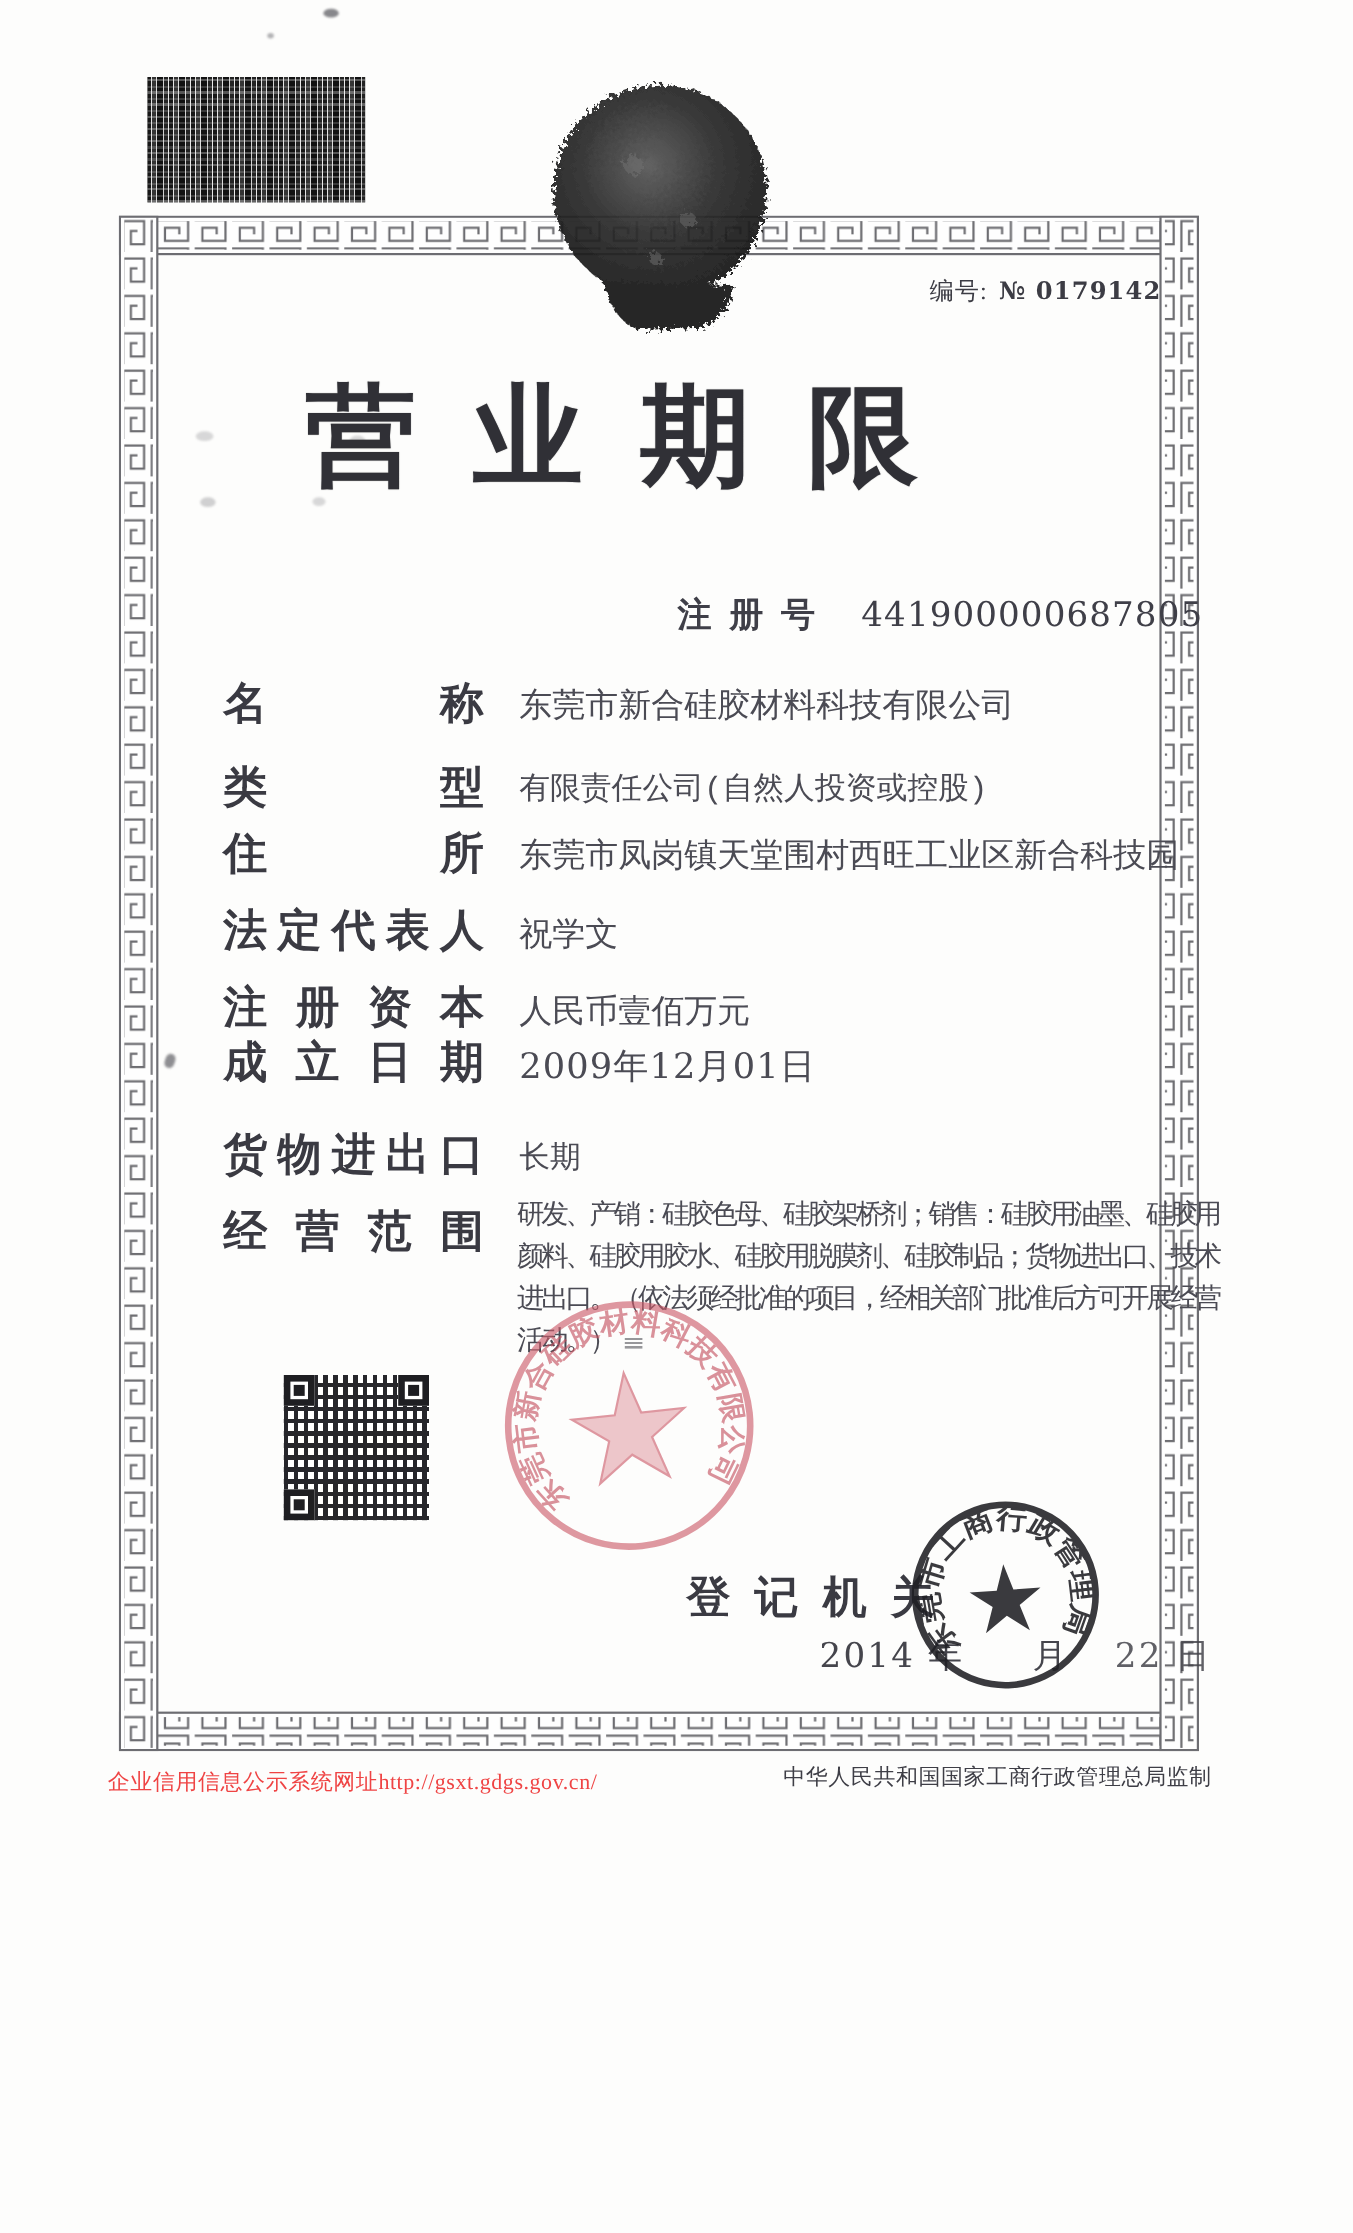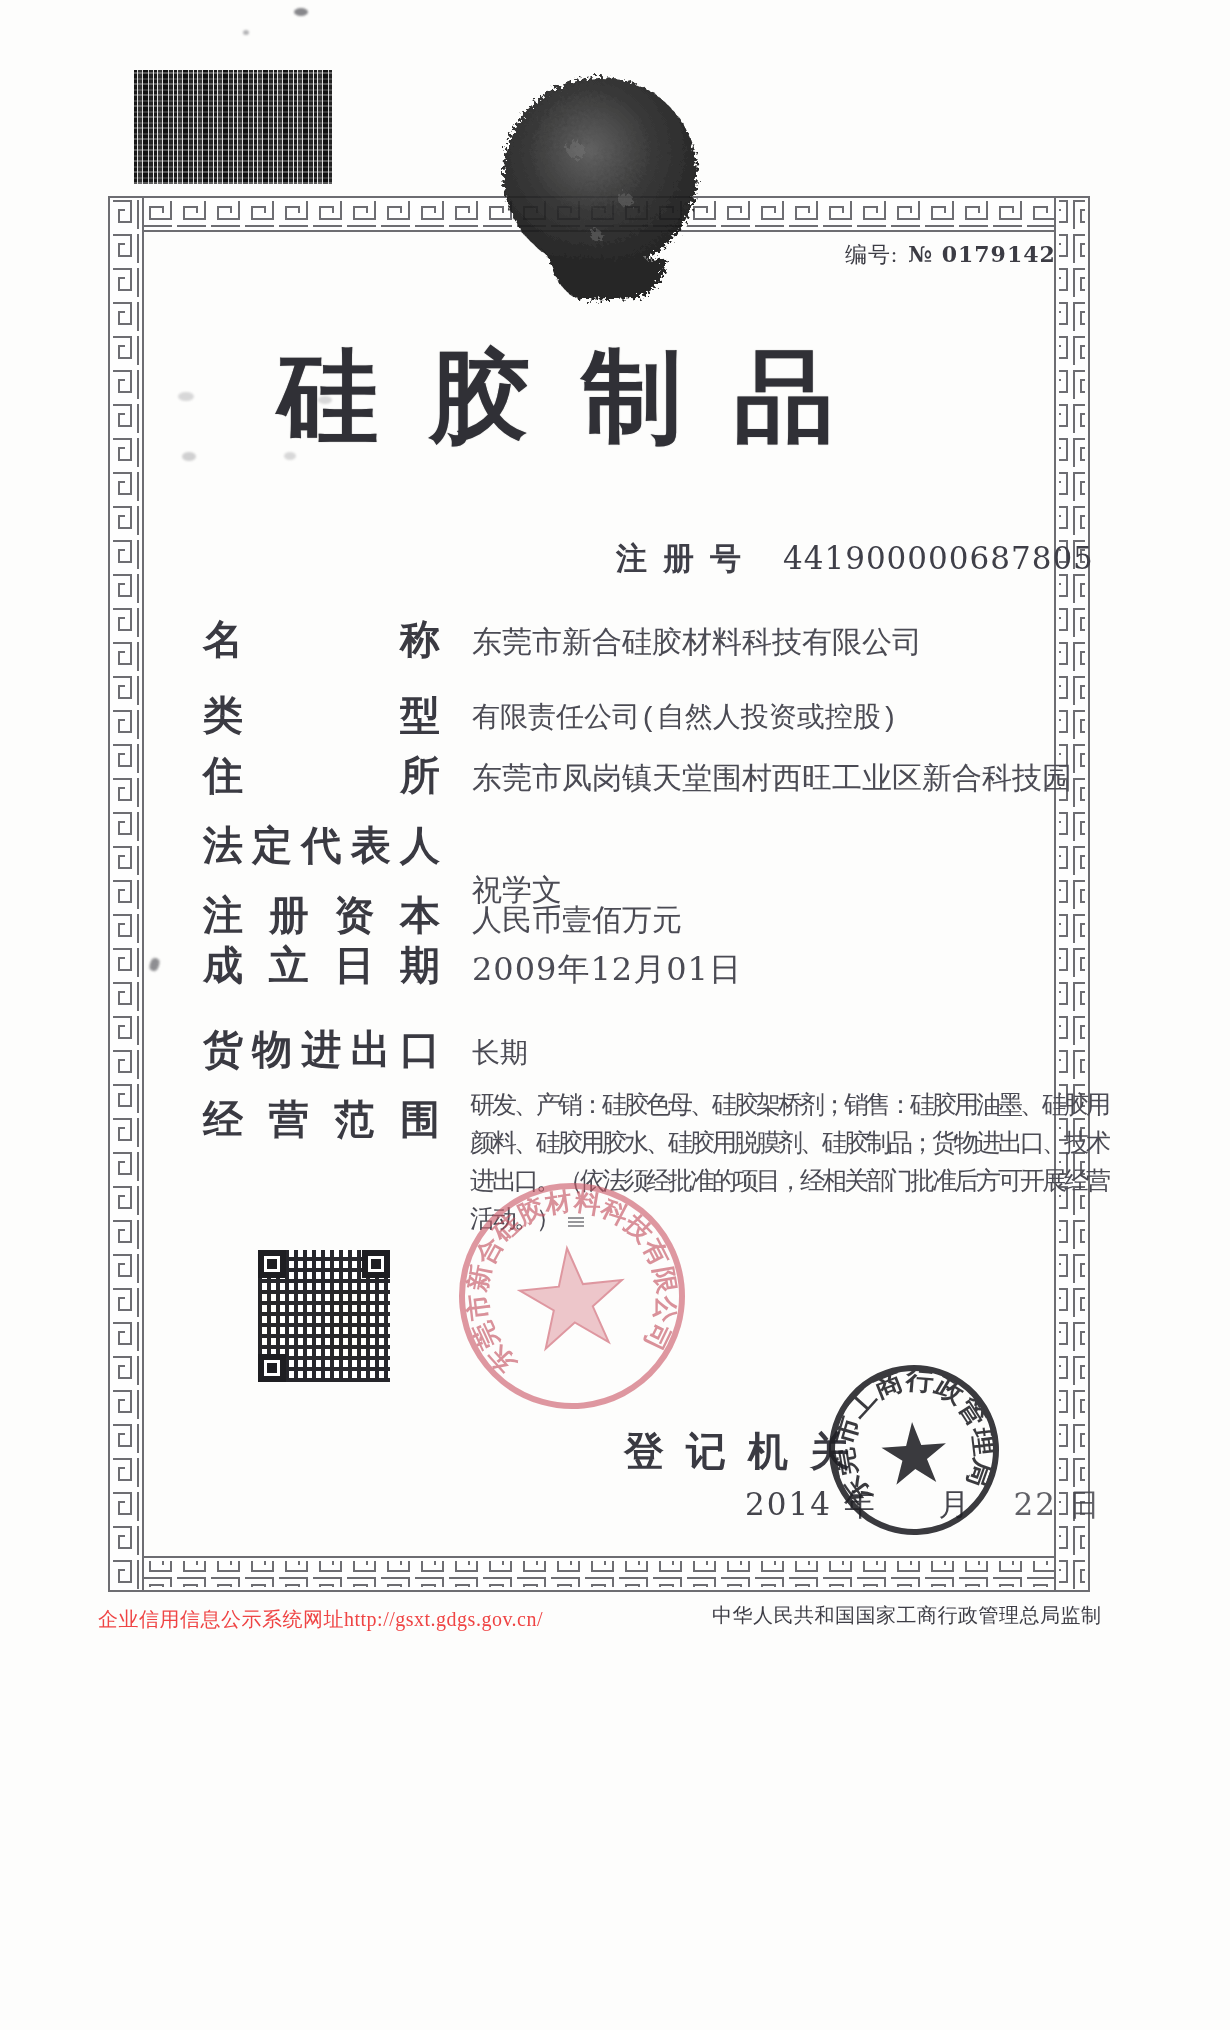--- a/index.html
+++ b/index.html
@@ -25,21 +25,21 @@
     position:absolute;inset:0;
     background:repeating-linear-gradient(0deg,
       rgba(255,255,255,.30) 0 2px,transparent 2px 5px,
       rgba(255,255,255,.18) 5px 7px,transparent 7px 11px);
   }
 
   
   .frame{left:108px;top:196px;opacity:.85;}
 
   
-  .serial{left:845px;top:240px;font-size:22px;color:#3c3c44;letter-spacing:1px;white-space:nowrap;}
+  .serial{left:845px;top:250px;font-size:22px;color:#3c3c44;letter-spacing:1px;white-space:nowrap;}
   .serial-val{font-weight:700;margin-left:10px;font-family:"DejaVu Serif","Liberation Serif",serif;}
 
   .title{
     left:278px;top:342px;margin:0;
     font-family:"DejaVu Sans","Liberation Sans",sans-serif;
     font-weight:900;font-size:100px;line-height:1.1;
     letter-spacing:52px;color:#303036;white-space:nowrap;
     text-shadow:0 0 1px rgba(40,40,40,.55);
   }
 
@@ -149,37 +149,37 @@
     <rect x="1" y="1" width="34" height="1394" fill="#ffffff" stroke="#55555a" stroke-width="2"></rect>
     <rect x="5" y="3" width="26" height="1390" fill="url(#mv)"></rect>
     <rect x="947" y="1" width="34" height="1394" fill="#ffffff" stroke="#55555a" stroke-width="2"></rect>
     <rect x="951" y="3" width="26" height="1390" fill="url(#mv)"></rect>
   </svg>
 
   <div class="abs serial" style="z-index:3;">
     <span>编号:</span><span class="serial-val">№ 0179142</span>
   </div>
 
-  <h1 class="abs title" style="z-index:3;">硅胶制品</h1>
+  <h1 class="abs title" style="z-index:3;">营业期限</h1>
 
   <div class="abs regno" style="z-index:3;">
     <span class="regno-label">注册号</span><span class="regno-value">441900000687805</span>
   </div>
 
   <div class="flabel" style="top:618px;z-index:3;">名称</div>
   <div class="fvalue" style="top:624px;z-index:3;">东莞市新合硅胶材料科技有限公司</div>
 
   <div class="flabel" style="top:694px;z-index:3;">类型</div>
   <div class="fvalue small" style="top:702px;z-index:3;">有限责任公司(自然人投资或控股)</div>
 
   <div class="flabel" style="top:754px;z-index:3;">住所</div>
   <div class="fvalue" style="top:760px;z-index:3;">东莞市凤岗镇天堂围村西旺工业区新合科技园</div>
 
   <div class="flabel" style="top:824px;z-index:3;">法定代表人</div>
-  <div class="fvalue" style="top:872px;z-index:3;">祝学文</div>
+  <div class="fvalue" style="top:832px;z-index:3;">祝学文</div>
 
   <div class="flabel" style="top:894px;z-index:3;">注册资本</div>
   <div class="fvalue" style="top:902px;z-index:3;">人民币壹佰万元</div>
 
   <div class="flabel" style="top:944px;z-index:3;">成立日期</div>
   <div class="fvalue date-val" style="top:950px;z-index:3;">2009年12月01日</div>
 
   <div class="flabel" style="top:1028px;z-index:3;">货物进出口</div>
   <div class="fvalue small" style="top:1038px;z-index:3;">长期</div>
 

